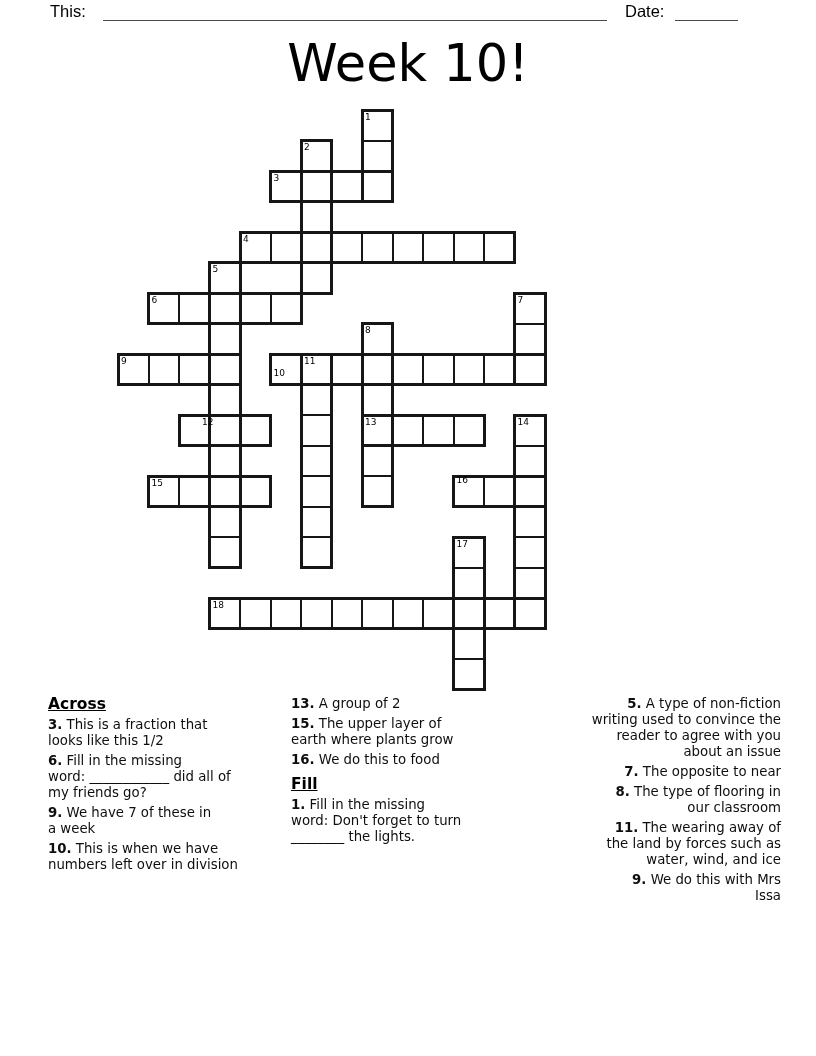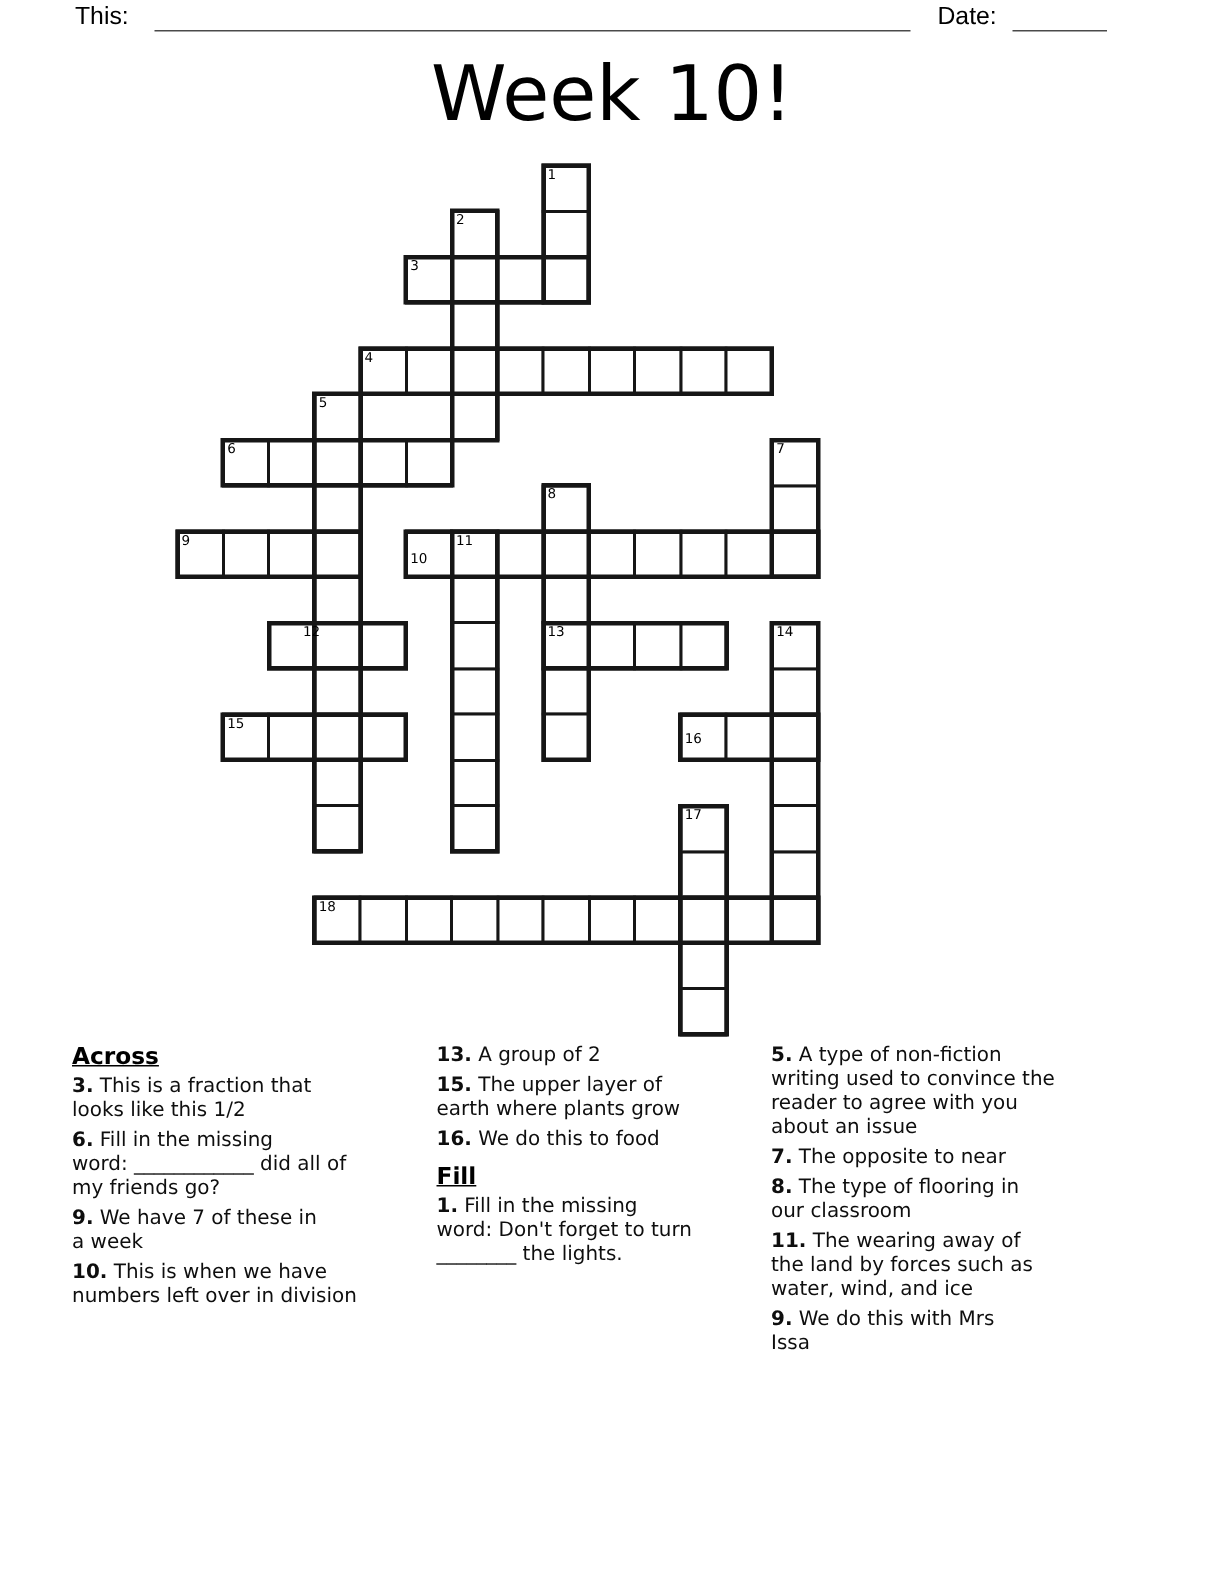--- a/index.html
+++ b/index.html
@@ -199,21 +199,21 @@
       <div class="cellnum" style="left: 151.5px; top: 295.5px;">6</div>
       <div class="cellnum" style="left: 517.5px; top: 295.5px;">7</div>
       <div class="cellnum" style="left: 365px; top: 326px;">8</div>
       <div class="cellnum" style="left: 121px; top: 356.5px;">9</div>
       <div class="cellnum" style="left: 273.5px; top: 369px;">10</div>
       <div class="cellnum" style="left: 304px; top: 356.5px;">11</div>
       <div class="cellnum" style="left: 182px; top: 417.5px; margin-left: 20px;">12</div>
       <div class="cellnum" style="left: 365px; top: 417.5px;">13</div>
       <div class="cellnum" style="left: 517.5px; top: 417.5px;">14</div>
       <div class="cellnum" style="left: 151.5px; top: 478.5px;">15</div>
-      <div class="cellnum" style="left: 456.5px; top: 489px;">16</div>
+      <div class="cellnum" style="left: 456.5px; top: 476px;">16</div>
       <div class="cellnum" style="left: 456.5px; top: 539.5px;">17</div>
       <div class="cellnum" style="left: 212.5px; top: 600.5px;">18</div>
     </div>
 
   <div id="clues">
       <div class="clue-col" style="left: 48px;">
         <div class="clue-head">Across</div>
         <p class="clue"><b>3.</b> <span class="txt">This is a fraction that
 looks like this 1/2</span></p>
         <p class="clue"><b>6.</b> <span class="txt">Fill in the missing
@@ -227,21 +227,21 @@
       <div class="clue-col" style="left: 291px;">
         <p class="clue"><b>13.</b> <span class="txt">A group of 2</span></p>
         <p class="clue"><b>15.</b> <span class="txt">The upper layer of
 earth where plants grow</span></p>
         <p class="clue"><b>16.</b> <span class="txt">We do this to food</span></p>
         <div class="clue-head">Fill</div>
         <p class="clue"><b>1.</b> <span class="txt">Fill in the missing
 word: Don't forget to turn
 ________ the lights.</span></p>
       </div>
-      <div class="clue-col" style="left: 514px;">
+      <div class="clue-col" style="left: 533px; text-align: right;">
         <p class="clue"><b>5.</b> <span class="txt">A type of non-fiction
 writing used to convince the
 reader to agree with you
 about an issue</span></p>
         <p class="clue"><b>7.</b> <span class="txt">The opposite to near</span></p>
         <p class="clue"><b>8.</b> <span class="txt">The type of flooring in
 our classroom</span></p>
         <p class="clue"><b>11.</b> <span class="txt">The wearing away of
 the land by forces such as
 water, wind, and ice</span></p>

